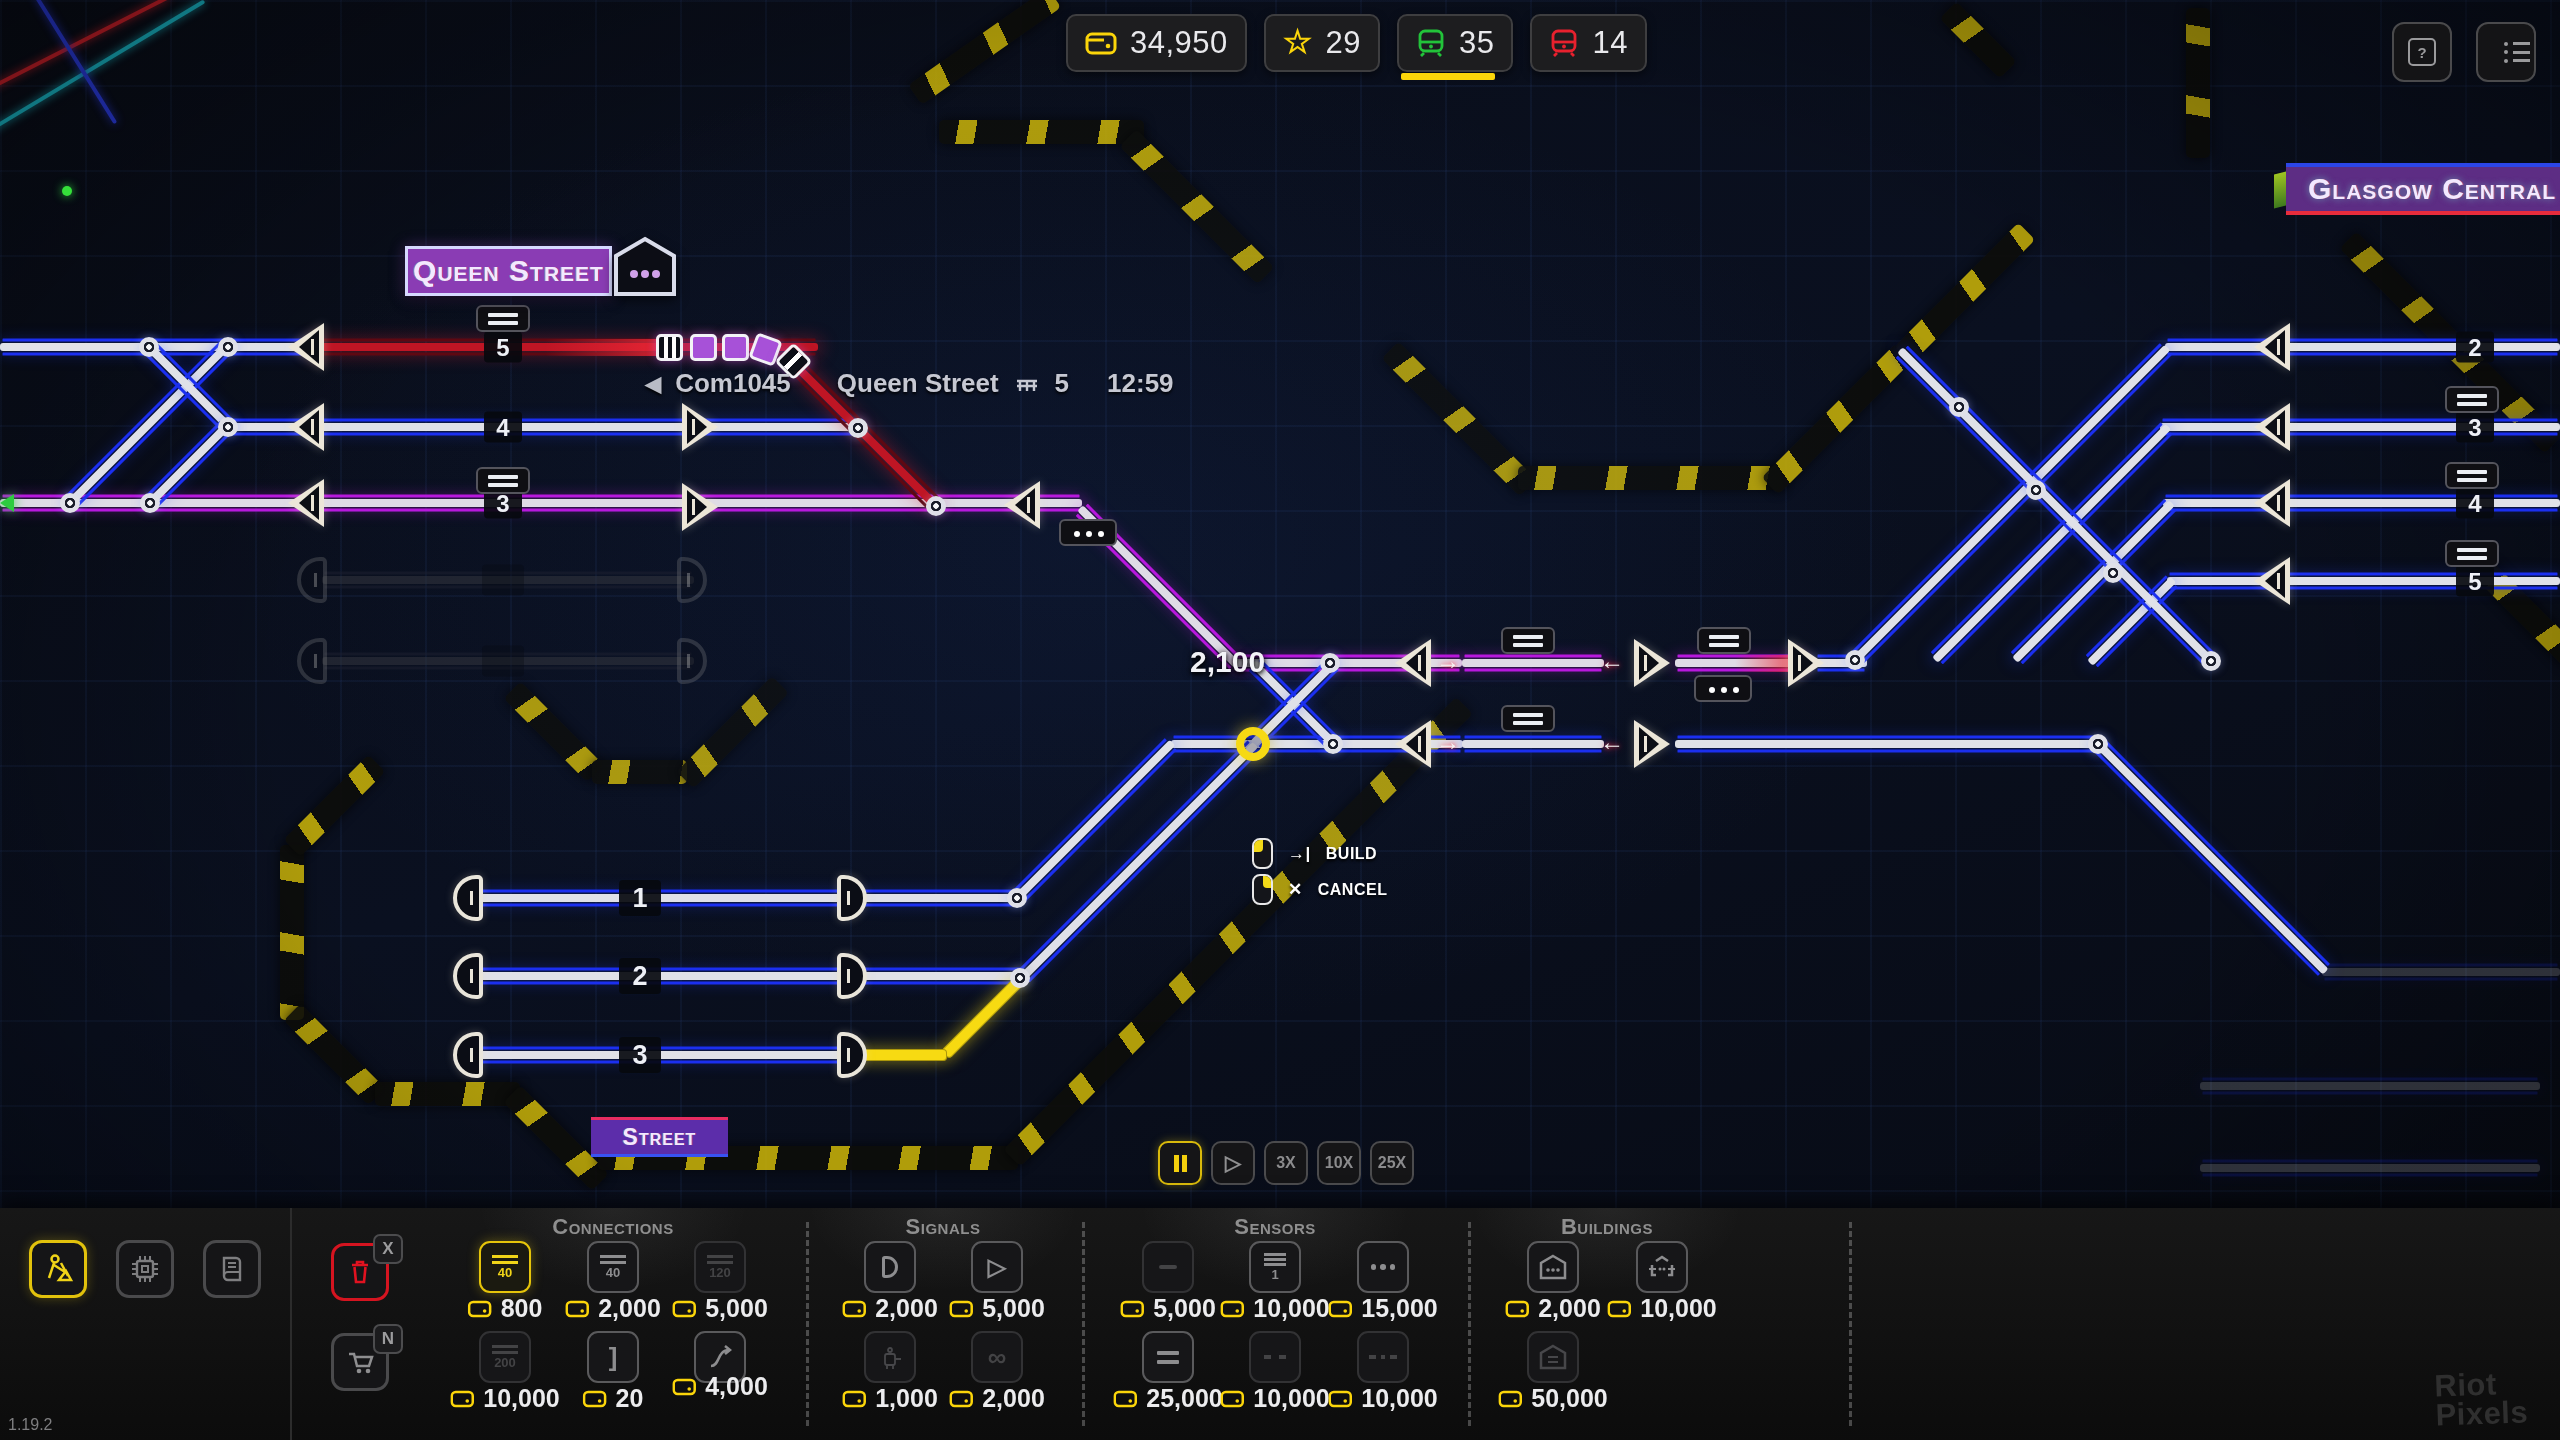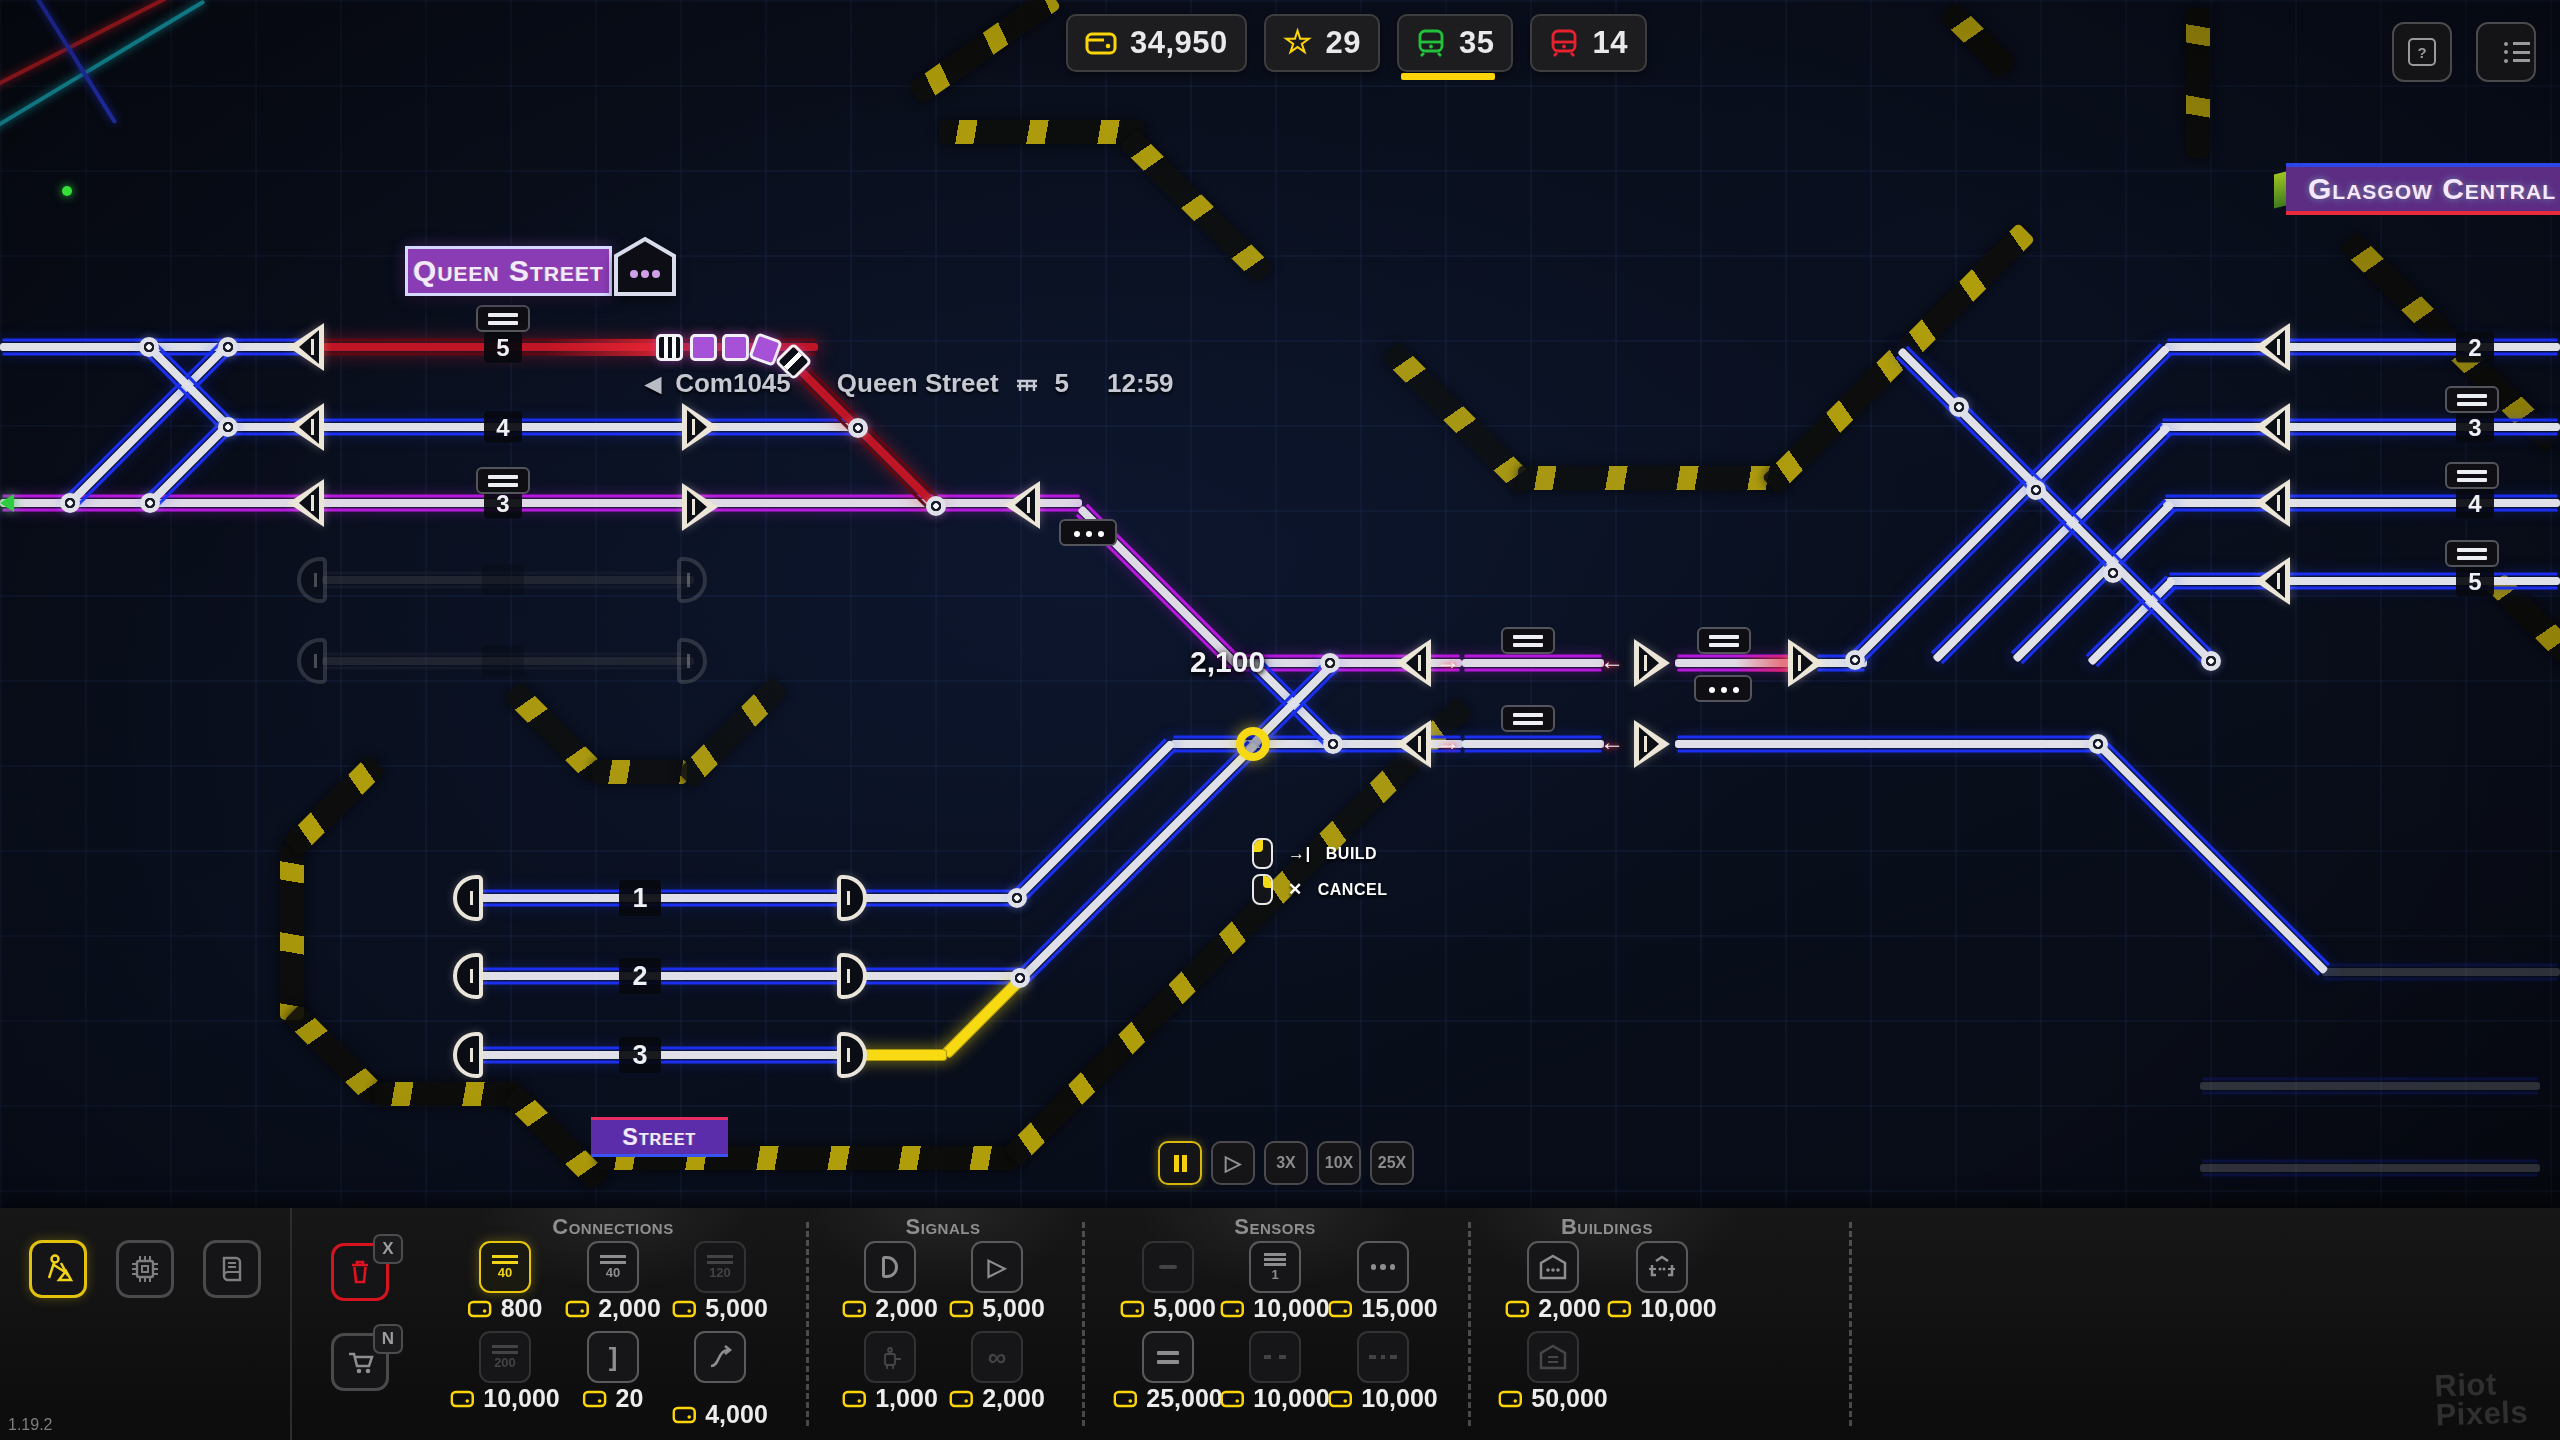--- a/index.html
+++ b/index.html
@@ -91,21 +91,21 @@
   .spdrow{position:absolute;left:1158px;top:1141px;display:flex;gap:9px;z-index:20;}
   .spd{width:44px;height:44px;border-radius:10px;background:#151517;border:2.5px solid #4b4b4d;box-sizing:border-box;
     display:flex;align-items:center;justify-content:center;color:#8b8b8d;font-weight:bold;font-size:16px;}
   .spd.on{border-color:#d8b90b;box-shadow:0 0 10px rgba(230,200,20,.35);}
   .pbars{width:13px;height:17px;border-left:5px solid #f3cf0d;border-right:5px solid #f3cf0d;box-sizing:border-box;}
   .spd .pl{font-size:21px;color:#8f8f90;}
   
   .hud{position:absolute;left:1066px;top:14px;display:flex;gap:17px;z-index:30;}
   .pill{position:relative;height:58px;background:#1d1d1f;border:2px solid #3e3e40;border-radius:10px;display:flex;align-items:center;gap:13px;
     padding:0 17px;box-sizing:border-box;box-shadow:0 3px 8px rgba(0,0,0,.5);}
-  .pill .num{font-size:31px;font-weight:bold;color:#e9e9ec;letter-spacing:.5px;}
+  .pill .num{font-size:31px;font-weight:normal;color:#e9e9ec;letter-spacing:.5px;}
   .pill .star{font-size:33px;color:#fbd50a;font-weight:bold;line-height:1;margin-top:-3px;}
   .pbar{position:absolute;left:2px;bottom:-10px;width:84%;height:7px;background:#fbd50a;border-radius:2px;}
   .sqbtn{position:absolute;width:56px;height:56px;background:#141416;border:2px solid #4a4a4c;border-radius:12px;z-index:30;
     display:flex;align-items:center;justify-content:center;}
   .qm{width:24px;height:24px;border:2.5px solid #9a9a9c;border-radius:5px;color:#9a9a9c;font-size:15px;font-weight:bold;display:flex;align-items:center;justify-content:center;}
   .lrow{width:4px;height:4px;border-radius:50%;background:#9a9a9c;position:relative;margin:4.5px 0;}
   .lrow::after{content:'';position:absolute;left:9px;top:.5px;width:17px;height:3px;background:#9a9a9c;}
   
   .tbar{position:absolute;left:0;top:1208px;width:2560px;height:232px;background:linear-gradient(180deg,#171717,#0c0c0c);z-index:40;box-shadow:0 -6px 18px rgba(0,0,0,.6);}
   .shl{position:absolute;top:0;width:300px;height:110px;background:radial-gradient(60% 100% at 50% 0,rgba(220,220,220,.07),transparent 75%);}
@@ -557,21 +557,21 @@
       </svg>
       <span>10,000</span>
     </div>
   <div class="price" style="left:613px;top:176px;">
       <svg class="wmini" width="25" height="20">
         <rect x="1.5" y="3" width="21" height="14" rx="4" fill="none" stroke="#fbd50a" stroke-width="2.5"></rect>
         <circle cx="17" cy="12" r="1.8" fill="#fbd50a"></circle>
       </svg>
       <span>20</span>
     </div>
-  <div class="price" style="left:720px;top:192px;">
+  <div class="price" style="left:720px;top:164px;">
       <svg class="wmini" width="25" height="20">
         <rect x="1.5" y="3" width="21" height="14" rx="4" fill="none" stroke="#fbd50a" stroke-width="2.5"></rect>
         <circle cx="17" cy="12" r="1.8" fill="#fbd50a"></circle>
       </svg>
       <span>4,000</span>
     </div>
 
   <div class="sect" style="left:943px;">Signals</div>
   <div class="item" style="left:864px;top:33px;">
       <span class="dsig"></span>

